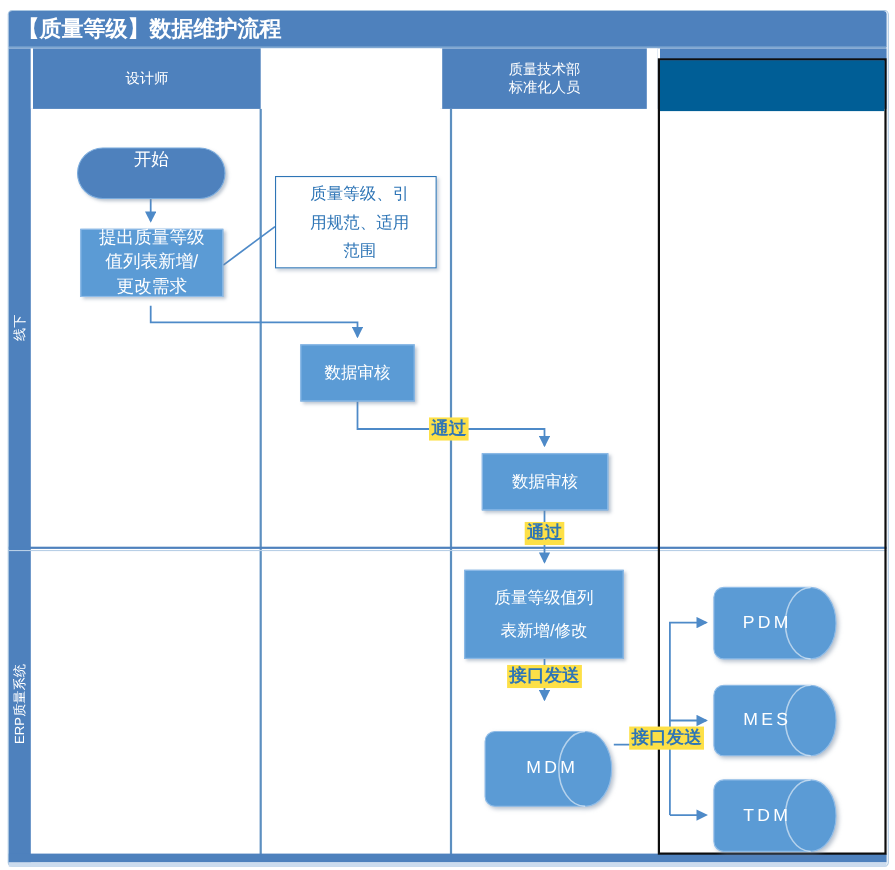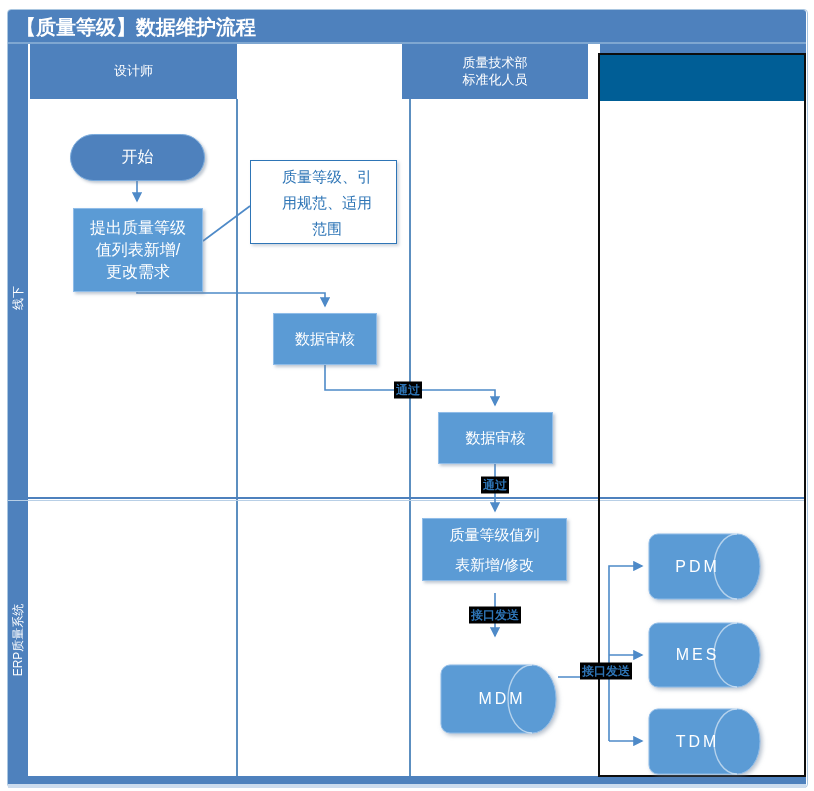--- a/index.html
+++ b/index.html
@@ -27,39 +27,39 @@
   .bottom-bar{left:8px;top:776px;width:798px;height:8px;background:var(--lane-header);}
   .bottom-shadow{left:8px;top:784px;width:798px;height:4px;background:#ccdcee;}
   .dark-rect{left:598px;top:53px;width:208px;height:724px;border:2px solid #0d0d0d;box-sizing:border-box;}
   .dark-rect .dark-head{position:absolute;left:0;top:0;width:100%;height:46px;background:var(--lane-dark);}
   .wires{left:0;top:0;pointer-events:none;}
   .wires path{stroke:var(--line-blue);stroke-width:1.6;fill:none;}
   .shape{box-sizing:border-box;color:#fff;text-align:center;
          box-shadow:2px 2px 3px rgba(110,130,155,.45);}
   .oval{left:70px;top:134px;width:135px;height:47px;border-radius:24px;
         background:var(--shape-dark);border:1px solid #7aabdd;
-        display:flex;align-items:center;justify-content:center;font-size:16px;}
+        display:flex;align-items:flex-start;justify-content:center;font-size:16px;}
   .proc{background:var(--shape-fill);border:1px solid #8fbce8;
         display:flex;flex-direction:column;align-items:center;justify-content:center;}
-  .request{left:73px;top:208px;width:130px;height:84px;font-size:16px;line-height:22px;}
+  .request{left:73px;top:208px;width:130px;height:62px;font-size:16px;line-height:22px;}
   .review1{left:273px;top:313px;width:104px;height:52px;font-size:15px;}
   .review2{left:438px;top:412px;width:115px;height:52px;font-size:15px;}
-  .listbox{left:422px;top:518px;width:145px;height:63px;font-size:15px;line-height:30px;}
+  .listbox{left:422px;top:518px;width:145px;height:81px;font-size:15px;line-height:30px;}
   .note{left:250px;top:160px;width:147px;height:84px;background:#fff;
         border:1px solid var(--note-blue);color:var(--note-blue);font-size:15px;line-height:26px;
         padding:3px 0 0 7px;box-sizing:border-box;text-align:center;
         box-shadow:2px 2px 3px rgba(110,130,155,.35);}
   .cyl{filter:drop-shadow(2px 2px 2px rgba(110,130,155,.5));}
   .cyl svg{display:block;}
   .cyl .cyl-label{position:absolute;left:0;top:0;width:100%;height:100%;
         display:flex;align-items:center;justify-content:center;color:#fff;
         font-size:16px;letter-spacing:3px;padding-right:16px;box-sizing:border-box;}
   .cyl-body{fill:var(--shape-fill);stroke:#8fbce8;stroke-width:1;}
   .cyl-lid{stroke:rgba(255,255,255,.55);stroke-width:1.4;fill:none;}
-  .edge-label{color:var(--note-blue);font-size:12px;font-weight:bold;background:#000000;
+  .edge-label{color:var(--note-blue);font-size:16px;font-weight:bold;background:#fde047;
               padding:0 2px;white-space:nowrap;transform:translate(-50%,-50%);}
 </style>
 </head>
 <body>
 
 <div class="page">
 
   <div class="abs frame"></div>
 
   <div class="abs title-bar">

